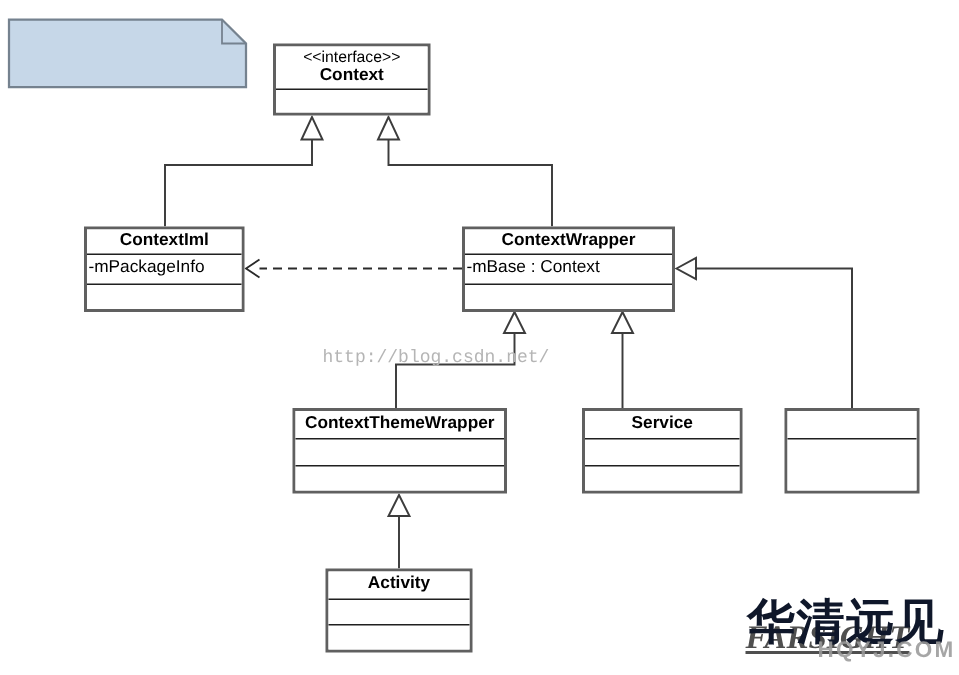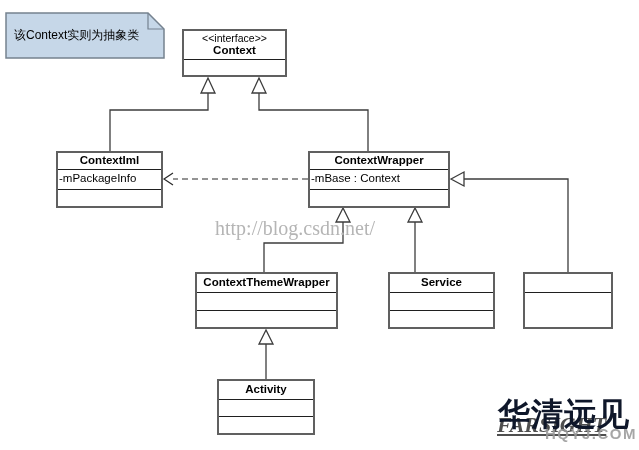--- a/index.html
+++ b/index.html
@@ -65,24 +65,24 @@
     width: 148px;
     z-index: 3;
     font-size: 12px;
     color: #000;
     white-space: nowrap;
   }
 
   
   .watermark {
     position: absolute;
-    left: 215px; top: 217px;
+    left: 215px; top: 231px;
     z-index: 4;
-    font-family: Liberation Serif, serif;
-    font-size: 20px;
+    font-family: Liberation Mono, monospace;
+    font-size: 12px;
     color: #b5b5b5;
     white-space: nowrap;
     letter-spacing: 0px;
   }
 
   
   .logo {
     position: absolute;
     left: 496px; top: 398px;
     width: 142px; height: 48px;
@@ -173,21 +173,20 @@
       <polygon points="266,330 259,344 273,344" fill="#ffffff"></polygon>
     </g>
 
      ContextIml (dashed dependency) --&gt;
     <g stroke="#2a2a2a" stroke-width="1.2" fill="none">
       <path d="M308,179 L173,179" stroke-dasharray="6 4"></path>
       <polyline points="173,173 164,179 173,185"></polyline>
     </g>
   </svg>
 
-  <div class="note-text">该Context实则为抽象类</div>
 
   <div class="uml-class" style="left:182px; top:29px; width:105px; height:48px;text-align:center;">
     <div class="cmp title" style="height:28px;">
       <span class="stereotype">&lt;&lt;interface&gt;&gt;</span>
       <span>Context</span>
     </div>
     <div class="cmp grow"></div>
   </div>
 
   <div class="uml-class" style="left:56px; top:151px; width:107px; height:57px;">

